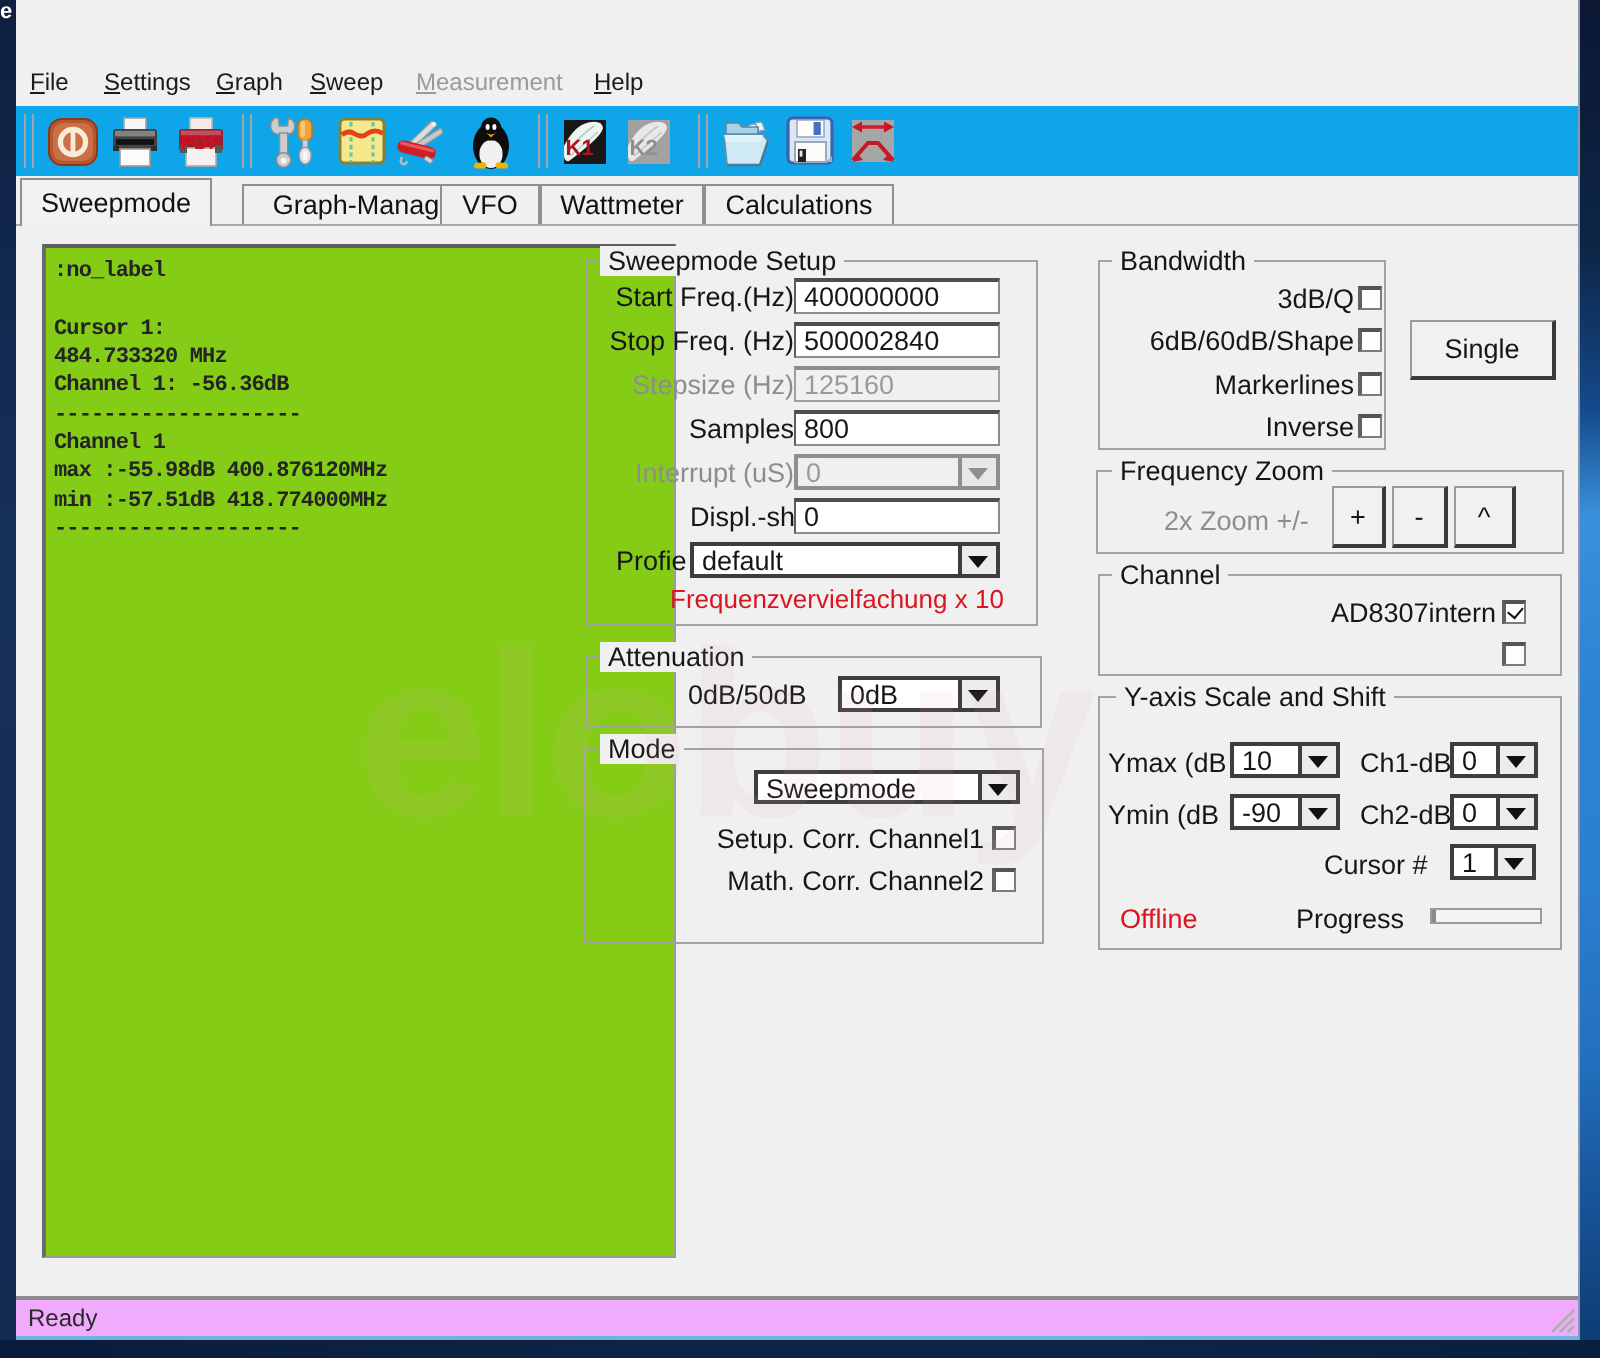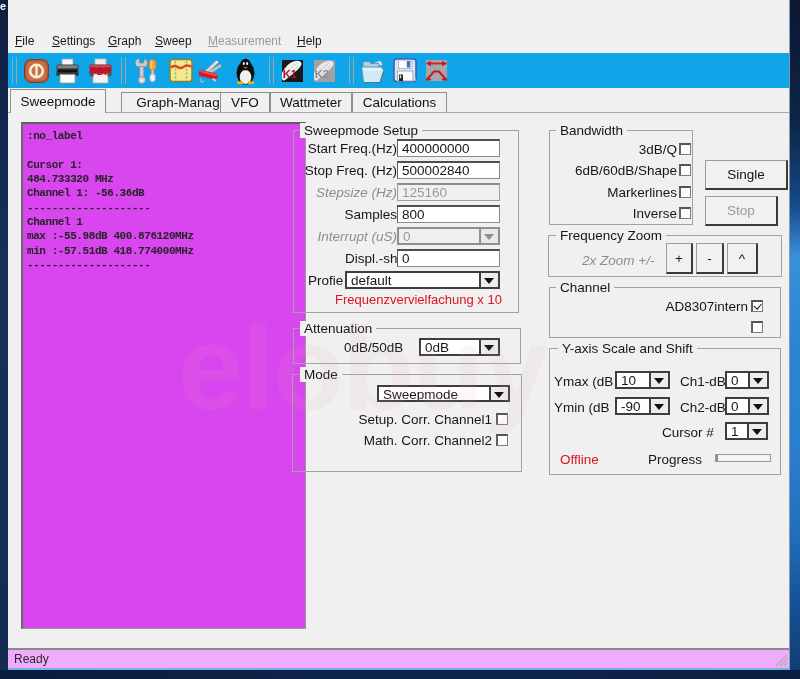--- a/index.html
+++ b/index.html
@@ -24,31 +24,31 @@
 .mi{position:absolute;top:4px;font-size:12px;color:#1a1a1a;}
 .mi u{text-decoration:underline;}
 
 #toolbar{left:0;top:53px;width:781px;height:35px;background:#0ea5e9;}
 .tbh{position:absolute;top:4px;width:3px;height:27px;border-left:1.5px solid #a4a4a4;border-right:1.5px solid #a4a4a4;}
 
 .tab{position:absolute;background:#f0f0f0;border:1px solid #8f8f8f;border-bottom:none;
  font-size:13.5px;color:#111;text-align:center;box-sizing:border-box;}
 #paneline{left:0;top:112px;width:781px;height:1px;background:#a8a8a8;}
 
-#txtarea{left:13px;top:122px;width:285px;height:507px;background:#d946ef;box-sizing:border-box;
+#txtarea{left:13px;top:122px;width:317px;height:507px;background:#84cc16;box-sizing:border-box;
  border:1px solid #9a9a9a;border-top:2px solid #5f5f5f;border-left:2px solid #6a6a6a;}
 #txtarea pre{margin:5px 0 0 4px;font-family:"Liberation Mono",monospace;font-size:11px;font-weight:bold;
  letter-spacing:-0.43px;line-height:14.35px;color:#242424;}
 
 .grp{position:absolute;border:1px solid #a2a2a2;box-sizing:border-box;}
 .grplabel{position:absolute;background:#f0f0f0;font-size:13.5px;color:#161616;padding:0 4px;white-space:nowrap;}
 
 .lbl{position:absolute;font-size:13.5px;color:#161616;white-space:nowrap;}
 .lblr{text-align:right;}
-.gray{color:#8d8d8d;font-style:italic;}
+.gray{color:#8d8d8d;}
 .red{color:#dc1420;}
 .fld{position:absolute;background:#fff;box-sizing:border-box;font-size:13.5px;color:#161616;
  border:1px solid #8c8c8c;border-top:2px solid #4e4e4e;border-left:1px solid #5e5e5e;
  padding:0px 0 0 4px;white-space:nowrap;overflow:hidden;}
 .flddis{background:#f0f0f0;color:#9a9a9a;border:1px solid #a0a0a0;border-top:2px solid #8c8c8c;}
 .combo{position:absolute;background:#fff;box-sizing:border-box;font-size:13.5px;color:#161616;
  border:2px solid #3e3e3e;padding:0 0 0 4px;white-space:nowrap;overflow:hidden;}
 .combo .arr{position:absolute;right:0;top:0;bottom:0;width:17px;background:#ececec;border-left:2px solid #3e3e3e;}
 .combo .arr:after{content:"";position:absolute;left:3px;top:50%;margin-top:-2px;
  border:5px solid transparent;border-top:6px solid #111;border-bottom:none;}
@@ -246,22 +246,21 @@
     <div class="grplabel" style="left:548px;top:123px">Bandwidth</div>
     <div class="lbl lblr" style="left:550px;top:142px;width:119px">3dB/Q</div>
     <div class="cb" style="left:671px;top:143px"></div>
     <div class="lbl lblr" style="left:550px;top:163px;width:119px">6dB/60dB/Shape</div>
     <div class="cb" style="left:671px;top:164px"></div>
     <div class="lbl lblr" style="left:550px;top:185px;width:119px">Markerlines</div>
     <div class="cb" style="left:671px;top:186px"></div>
     <div class="lbl lblr" style="left:550px;top:206px;width:119px">Inverse</div>
     <div class="cb" style="left:671px;top:207px"></div>
 
-    <div class="btn" style="left:697px;top:160px;width:83px;height:30px;line-height:28px">Single</div>
-    <div class="btn" style="left:697px;top:196px;width:73px;height:30px;line-height:28px;color:#9a9a9a">Stop</div>
+    <div class="btn" style="left:697px;top:160px;width:73px;height:30px;line-height:28px">Single</div>
 
     <div class="grp" style="left:540px;top:235px;width:234px;height:42px"></div>
     <div class="grplabel" style="left:548px;top:228px">Frequency Zoom</div>
     <div class="lbl gray" style="left:574px;top:253px">2x Zoom +/-</div>
     <div class="btn" style="left:658px;top:243px;width:27px;height:31px;line-height:29px;border-right-width:2.5px;border-bottom-width:2.5px">+</div>
     <div class="btn" style="left:688px;top:243px;width:28px;height:31px;line-height:29px;border-right-width:2.5px;border-bottom-width:2.5px">-</div>
     <div class="btn" style="left:719px;top:243px;width:31px;height:31px;line-height:29px;border-right-width:2.5px;border-bottom-width:2.5px">^</div>
 
     <div class="grp" style="left:541px;top:287px;width:232px;height:51px"></div>
     <div class="grplabel" style="left:548px;top:280px">Channel</div>

